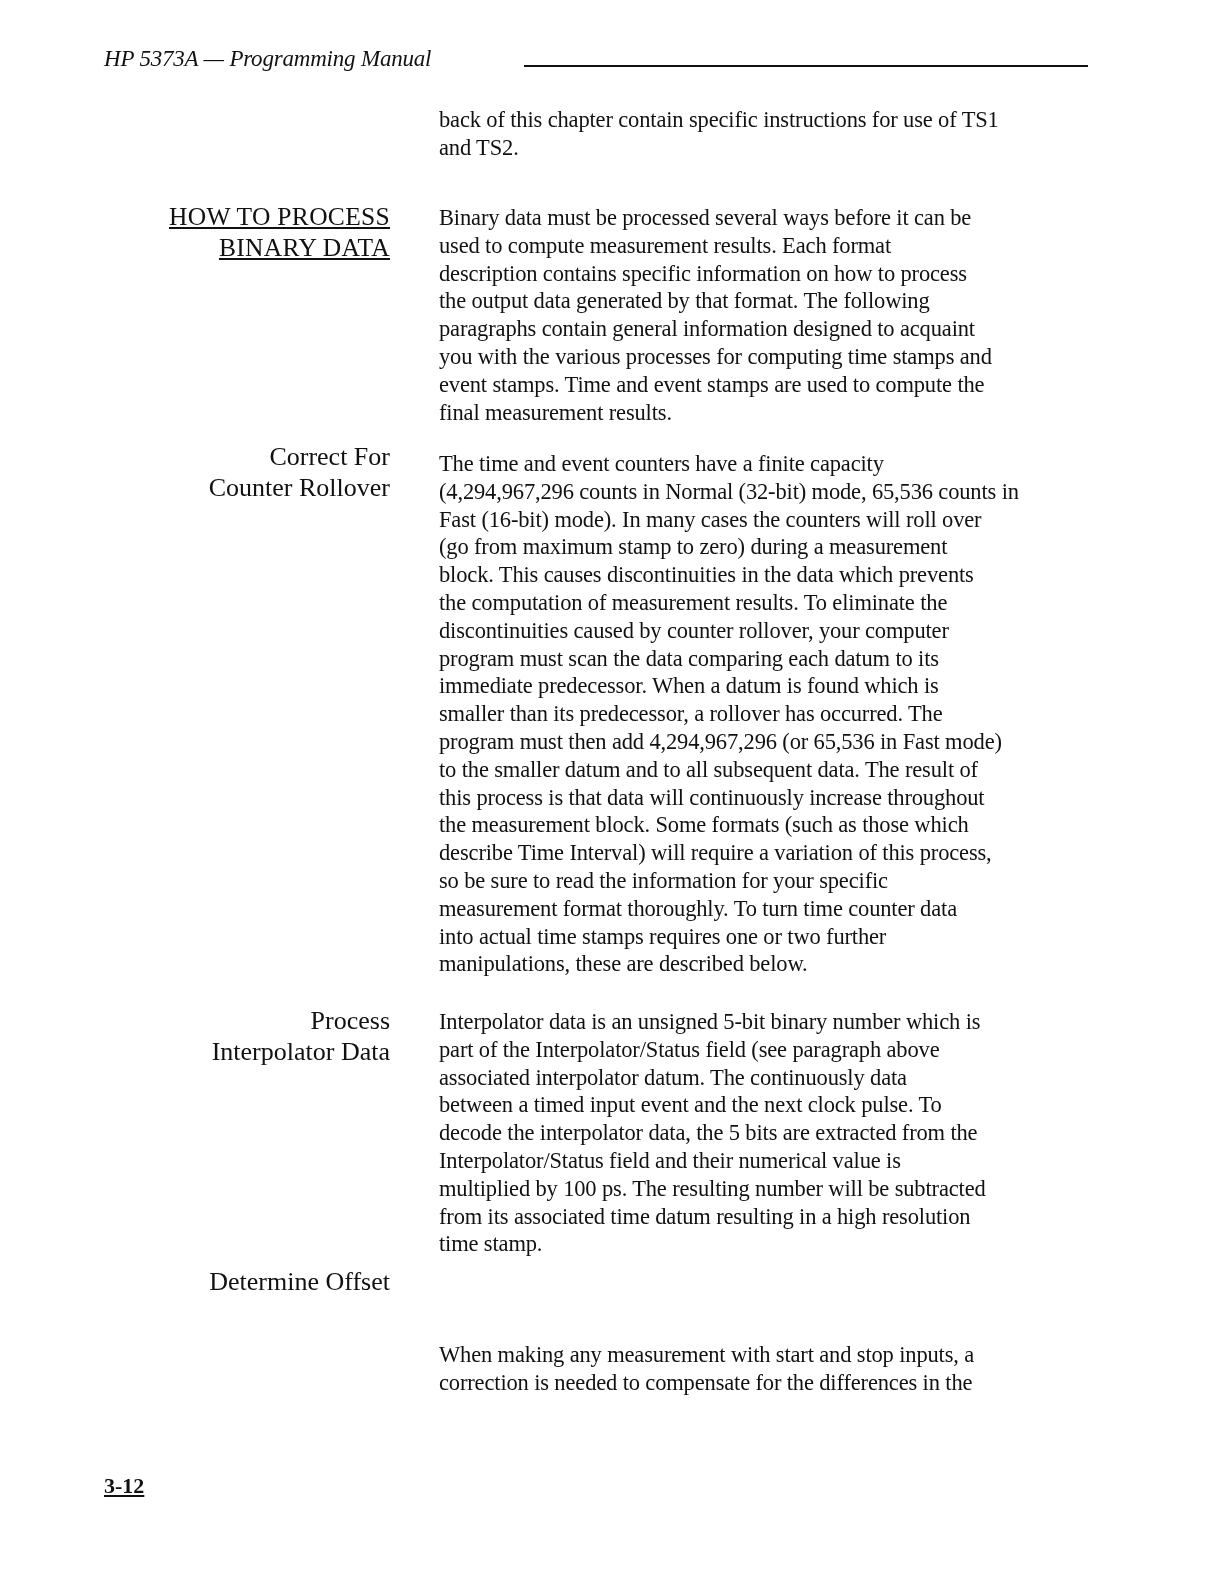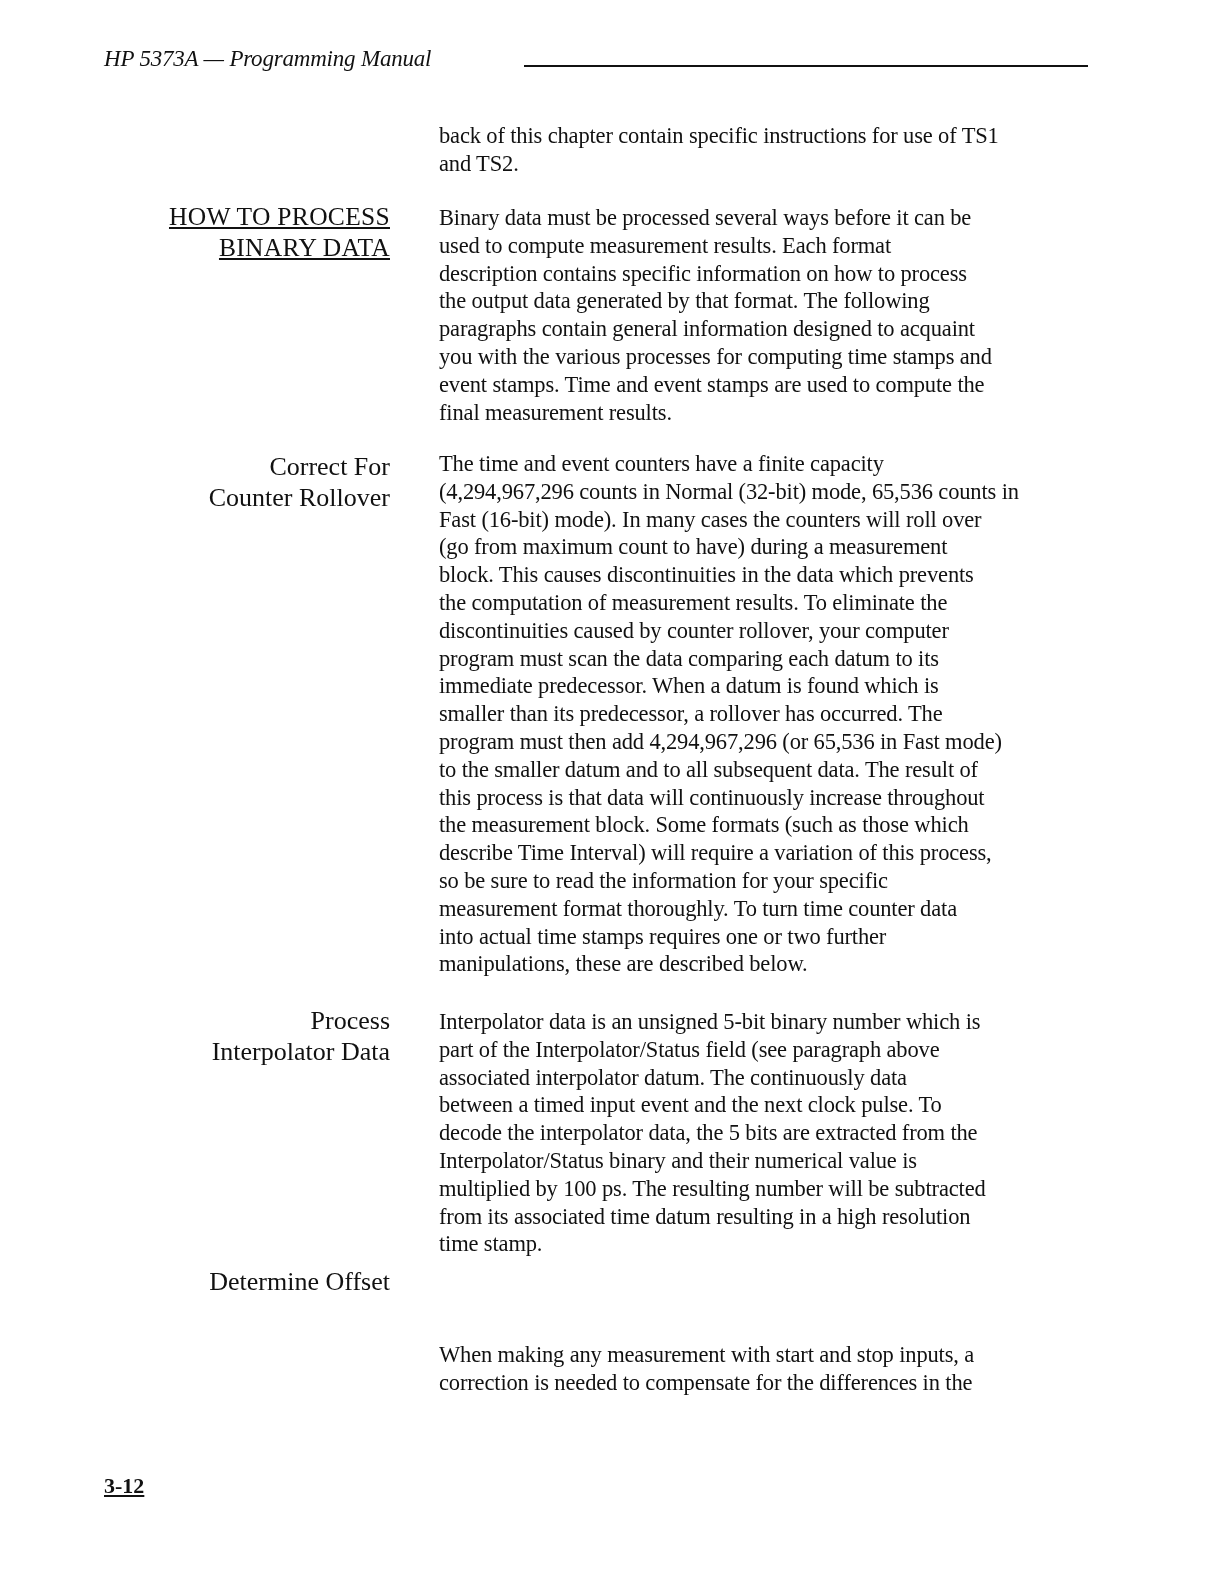--- a/index.html
+++ b/index.html
@@ -16,49 +16,49 @@
     .page-number { position: absolute; left: 104px; top: 1473px; font-family: "Liberation Serif", "DejaVu Serif", serif; font-weight: bold; font-size: 22px; text-decoration: underline; }
   </style>
 </head>
 <body>
 
 <div class="header">
   <span class="header-title">HP 5373A — Programming Manual</span>
   <div class="header-rule"></div>
 </div>
 
-<div class="body-text" style="top:122px;">
+<div class="body-text" style="top:106px;">
   <span class="ln">back of this chapter contain specific instructions for use of TS1</span>
   <span class="ln">and TS2.</span>
 </div>
 
 <div class="heading major" style="top:201px;text-decoration:underline;">
   <span class="ln">HOW TO PROCESS</span>
   <span class="ln">BINARY DATA</span>
 </div>
 <div class="body-text" style="top:204px;">
   <span class="ln">Binary data must be processed several ways before it can be</span>
   <span class="ln">used to compute measurement results. Each format</span>
   <span class="ln">description contains specific information on how to process</span>
   <span class="ln">the output data generated by that format. The following</span>
   <span class="ln">paragraphs contain general information designed to acquaint</span>
   <span class="ln">you with the various processes for computing time stamps and</span>
   <span class="ln">event stamps. Time and event stamps are used to compute the</span>
   <span class="ln">final measurement results.</span>
 </div>
 
-<div class="heading" style="top:451px;">
+<div class="heading" style="top:441px;">
   <span class="ln">Correct For</span>
   <span class="ln">Counter Rollover</span>
 </div>
 <div class="body-text" style="top:450px;">
   <span class="ln">The time and event counters have a finite capacity</span>
   <span class="ln">(4,294,967,296 counts in Normal (32-bit) mode, 65,536 counts in</span>
   <span class="ln">Fast (16-bit) mode). In many cases the counters will roll over</span>
-  <span class="ln">(go from maximum count to have) during a measurement</span>
+  <span class="ln">(go from maximum stamp to zero) during a measurement</span>
   <span class="ln">block. This causes discontinuities in the data which prevents</span>
   <span class="ln">the computation of measurement results. To eliminate the</span>
   <span class="ln">discontinuities caused by counter rollover, your computer</span>
   <span class="ln">program must scan the data comparing each datum to its</span>
   <span class="ln">immediate predecessor. When a datum is found which is</span>
   <span class="ln">smaller than its predecessor, a rollover has occurred. The</span>
   <span class="ln">program must then add 4,294,967,296 (or 65,536 in Fast mode)</span>
   <span class="ln">to the smaller datum and to all subsequent data. The result of</span>
   <span class="ln">this process is that data will continuously increase throughout</span>
   <span class="ln">the measurement block. Some formats (such as those which</span>
@@ -72,21 +72,21 @@
 <div class="heading" style="top:1005px;">
   <span class="ln">Process</span>
   <span class="ln">Interpolator Data</span>
 </div>
 <div class="body-text" style="top:1008px;">
   <span class="ln">Interpolator data is an unsigned 5-bit binary number which is</span>
   <span class="ln">part of the Interpolator/Status field (see paragraph above</span>
   <span class="ln">associated interpolator datum. The continuously data</span>
   <span class="ln">between a timed input event and the next clock pulse. To</span>
   <span class="ln">decode the interpolator data, the 5 bits are extracted from the</span>
-  <span class="ln">Interpolator/Status binary and their numerical value is</span>
+  <span class="ln">Interpolator/Status field and their numerical value is</span>
   <span class="ln">multiplied by 100 ps. The resulting number will be subtracted</span>
   <span class="ln">from its associated time datum resulting in a high resolution</span>
   <span class="ln">time stamp.</span>
 </div>
 
 <div class="heading" style="top:1266px;">
   <span class="ln">Determine Offset</span>
 </div>
 <div class="body-text" style="top:1341px;">
   <span class="ln">When making any measurement with start and stop inputs, a</span>

